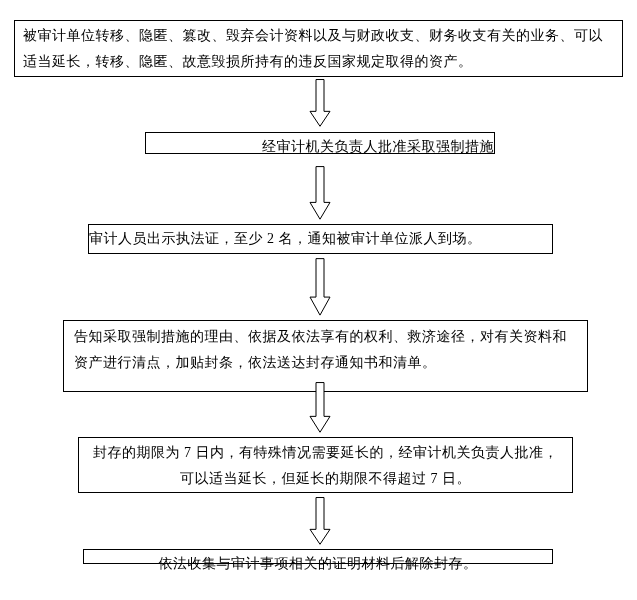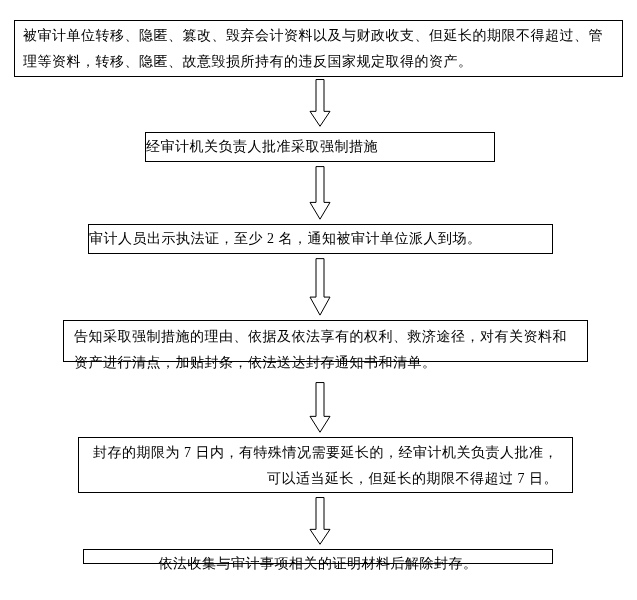--- a/index.html
+++ b/index.html
@@ -24,38 +24,38 @@
     font-size: 14px;
     line-height: 26px;
     letter-spacing: 0.5px;
   }
   .box-1 {
     left: 14px; top: 20px; width: 609px; height: 57px;
     padding: 2px 8px;
     text-align: left;
   }
   .box-2 {
-    left: 145px; top: 132px; width: 350px; height: 30px;
-    text-align: left;
+    left: 145px; top: 132px; width: 350px; height: 22px;
+    text-align: right;
     line-height: 28px;
   }
   .box-3 {
     left: 88px; top: 224px; width: 465px; height: 30px;
     text-align: left;
     line-height: 28px;
   }
   .box-4 {
-    left: 63px; top: 320px; width: 525px; height: 42px;
+    left: 63px; top: 320px; width: 525px; height: 72px;
     padding: 3px 10px;
     text-align: left;
   }
   .box-5 {
     left: 78px; top: 437px; width: 495px; height: 56px;
     padding: 2px 14px;
-    text-align: right;
+    text-align: center;
   }
   .box-6 {
     left: 83px; top: 549px; width: 470px; height: 15px;
     text-align: center;
     line-height: 27px;
   }
   .arrow {
     position: absolute;
     left: 309px;
     width: 22px;
@@ -65,21 +65,21 @@
   .arrow-2 { top: 166px; height: 54px; }
   .arrow-3 { top: 258px; height: 58px; }
   .arrow-4 { top: 382px; height: 51px; }
   .arrow-5 { top: 497px; height: 48px; }
 </style>
 </head>
 <body>
 
 <div class="canvas">
 
-  <div class="box box-1">被审计单位转移、隐匿、篡改、毁弃会计资料以及与财政收支、但延长的期限不得超过、管理等资料，转移、隐匿、故意毁损所持有的违反国家规定取得的资产。</div>
+  <div class="box box-1">被审计单位转移、隐匿、篡改、毁弃会计资料以及与财政收支、财务收支有关的业务、可以适当延长，转移、隐匿、故意毁损所持有的违反国家规定取得的资产。</div>
 
   <svg class="arrow arrow-1" viewBox="0 0 22 46" preserveAspectRatio="none">
     <path d="M7,0.5 L15,0.5 L15,31 L21,31 L11,45.3 L1,31 L7,31 Z" fill="#ffffff" stroke="#000000" stroke-width="1" vector-effect="non-scaling-stroke"></path>
   </svg>
 
   <div class="box box-2">经审计机关负责人批准采取强制措施</div>
 
   <svg class="arrow arrow-2" viewBox="0 0 22 46" preserveAspectRatio="none">
     <path d="M7,0.5 L15,0.5 L15,31 L21,31 L11,45.3 L1,31 L7,31 Z" fill="#ffffff" stroke="#000000" stroke-width="1" vector-effect="non-scaling-stroke"></path>
   </svg>

